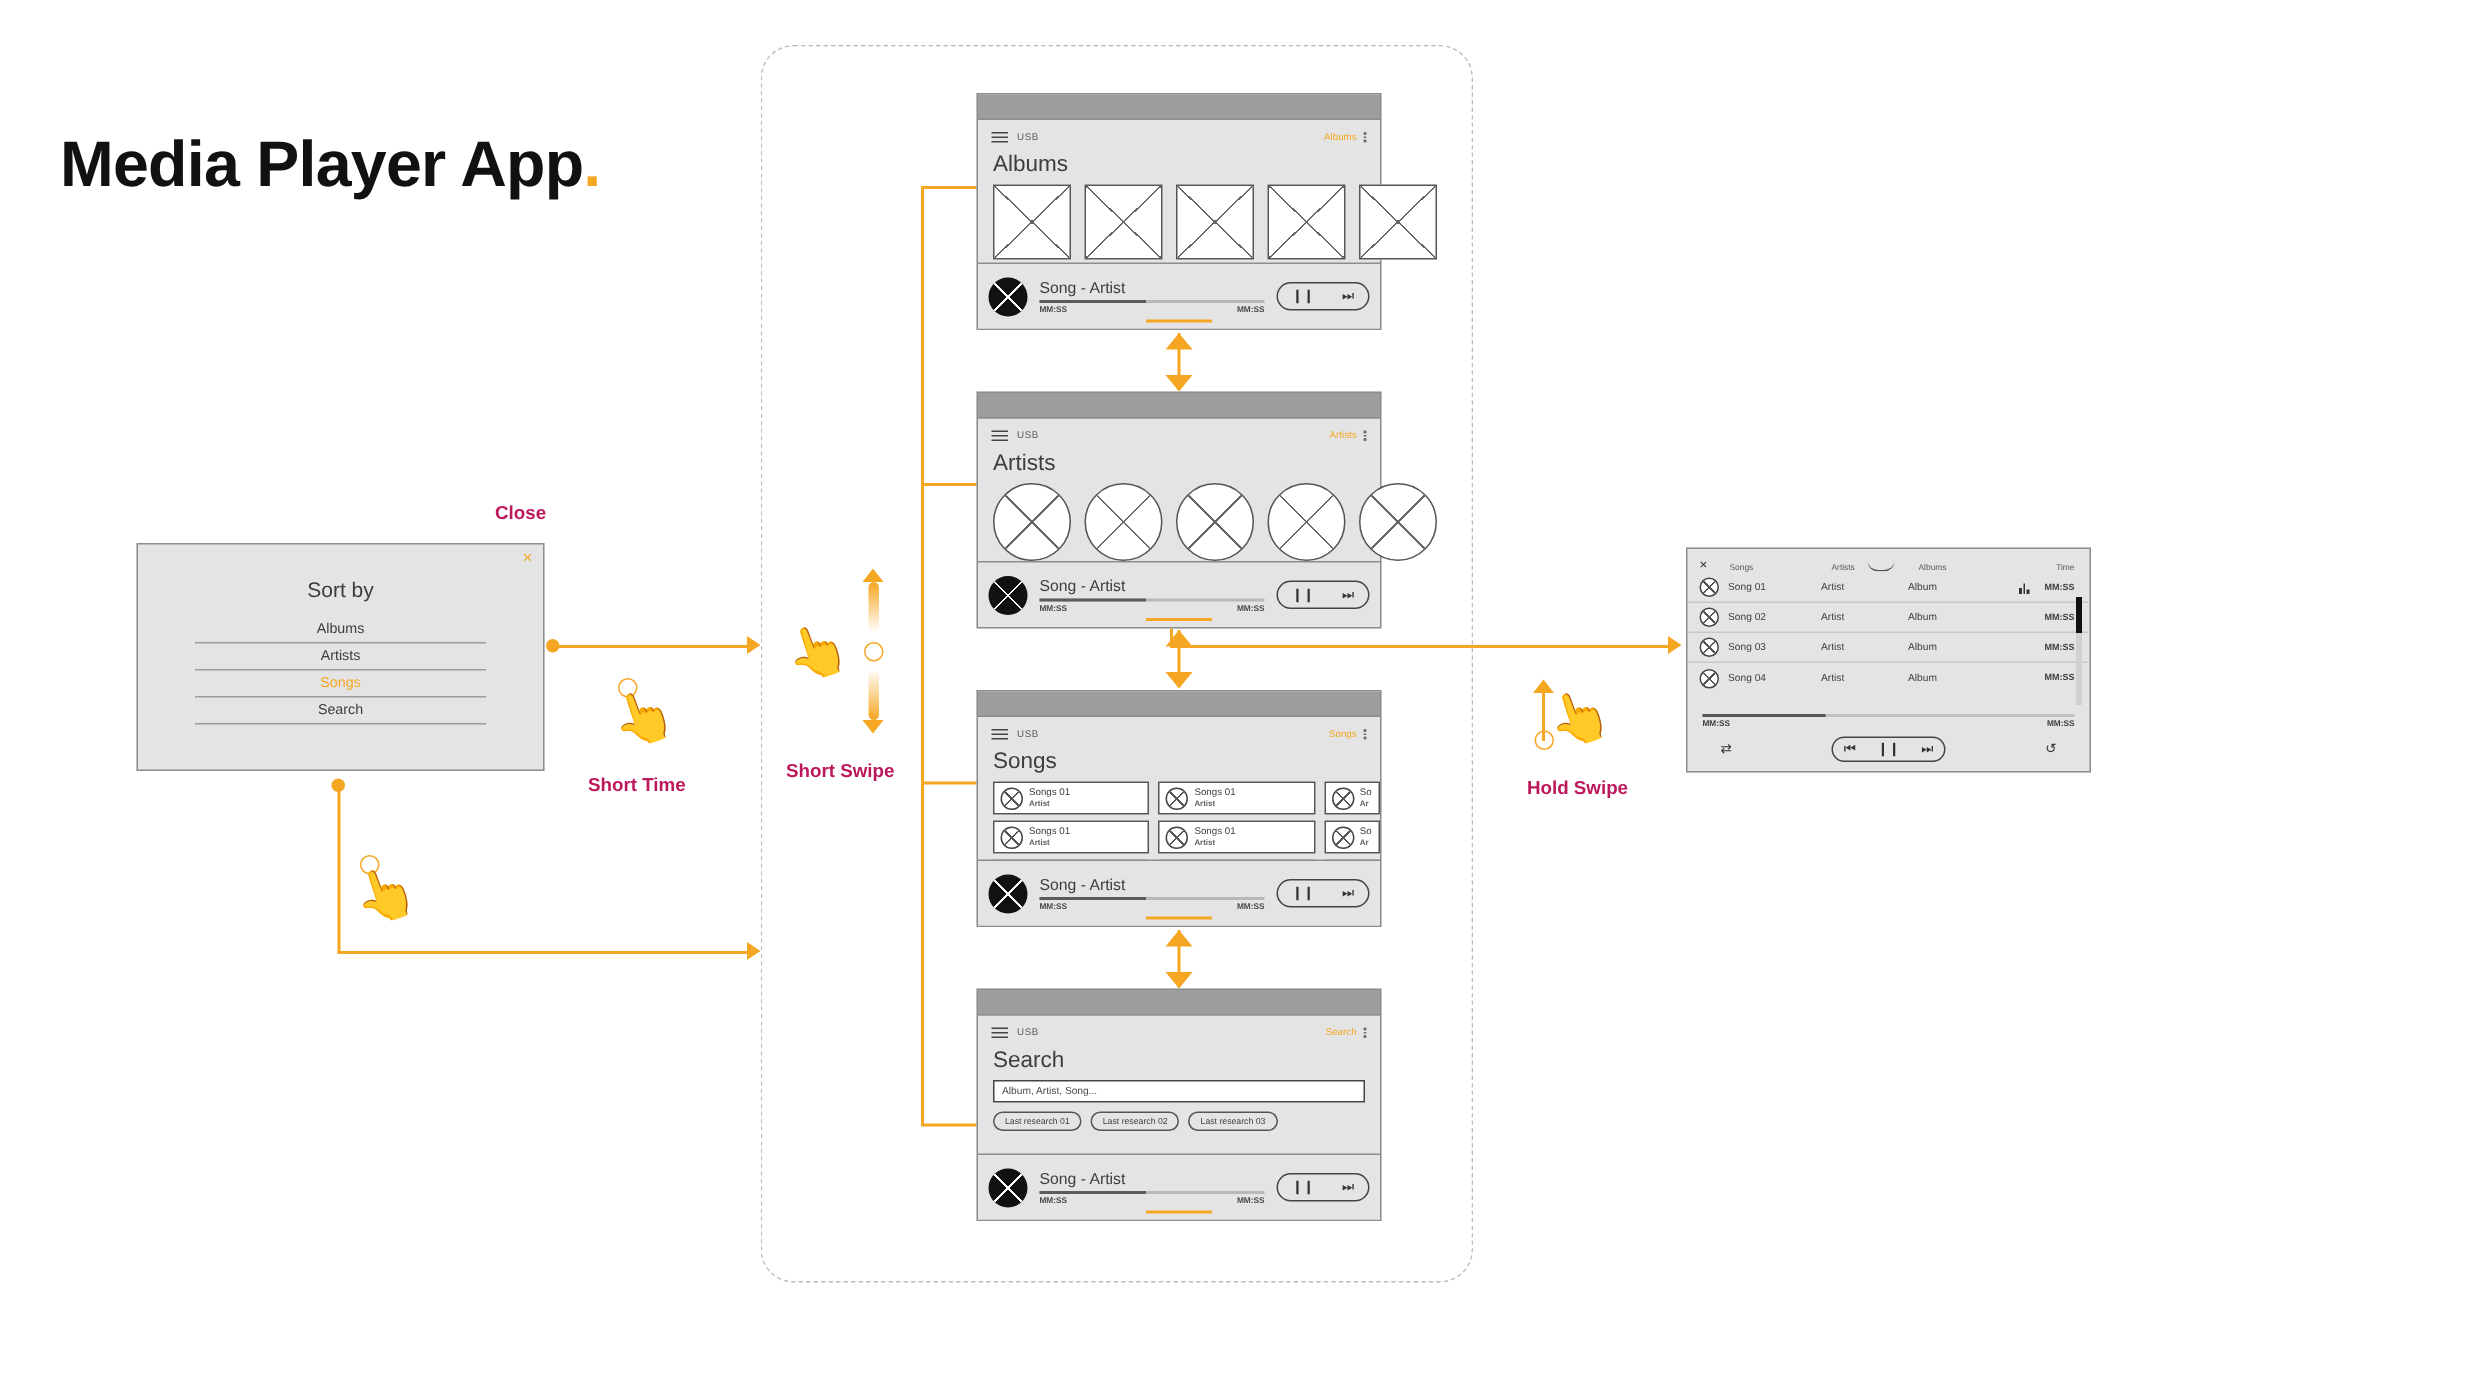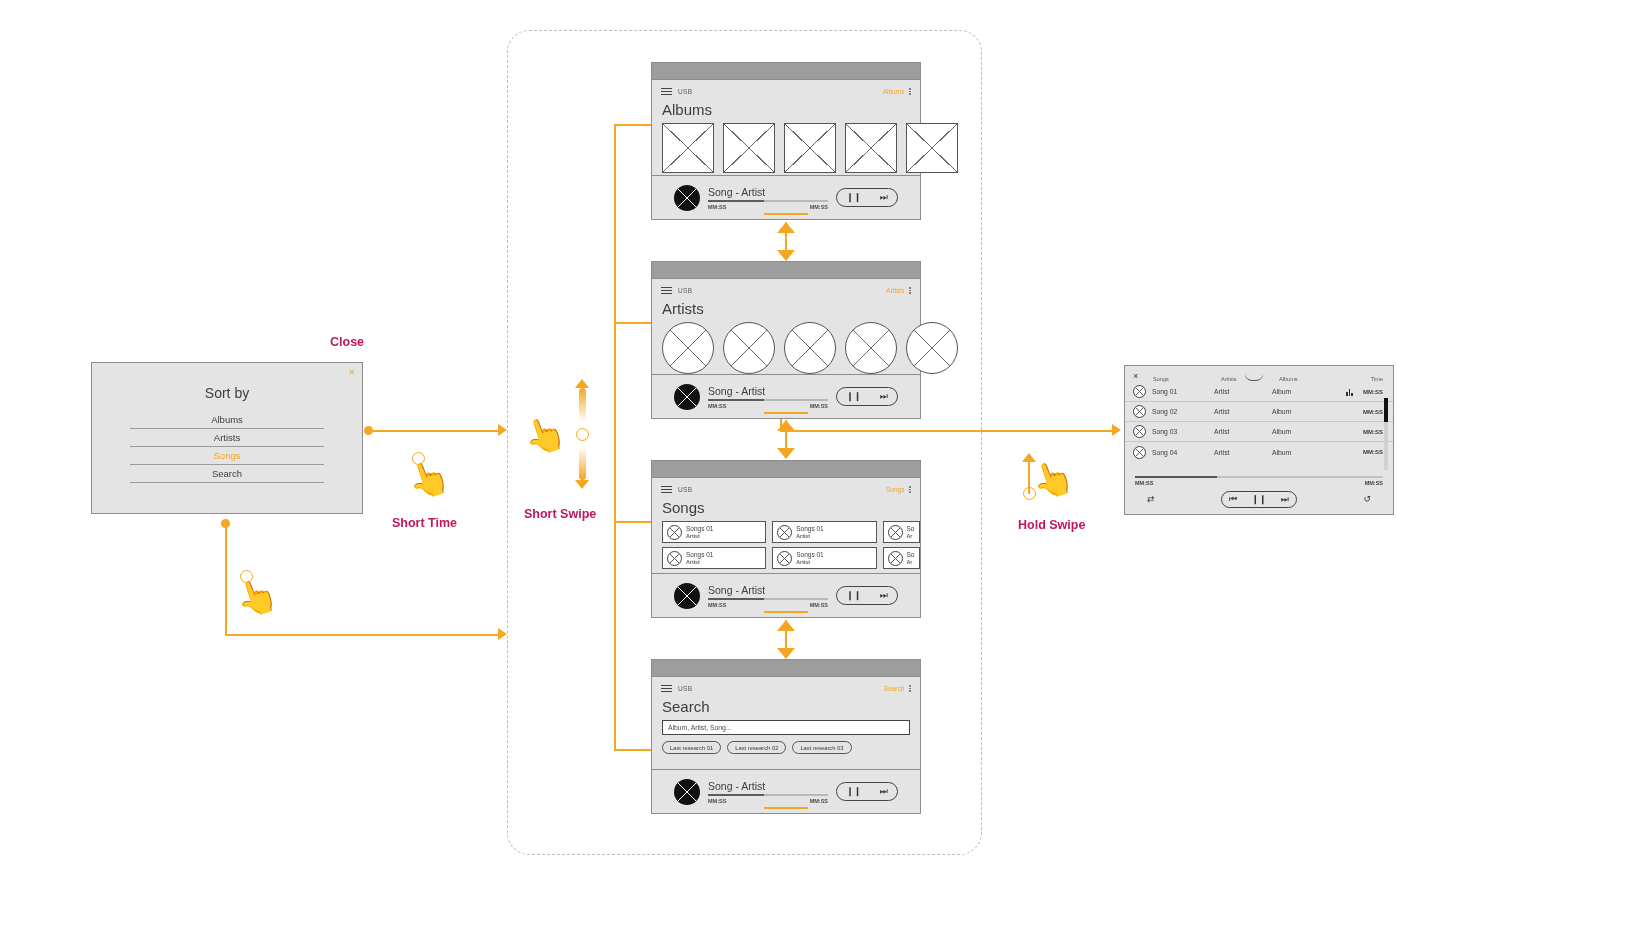--- a/index.html
+++ b/index.html
@@ -119,21 +119,21 @@
   .chips-row { display:flex; gap:6px; padding:6px 10px 0 10px; }
   .chip {
     border:1px solid #555; border-radius:9px; height:13px; padding:0 7px;
     display:flex; align-items:center; font-size:5.8px; color:#3d3d3d; background:#e4e4e4;
   }
 
   
   .mini-player {
     position:absolute; left:0; right:0; bottom:0; height:44px;
     border-top:1px solid #8d8d8d; background:#e4e4e4;
-    display:flex; align-items:center; padding:0 22px;
+    display:flex; align-items:center; padding:0 7px;
   }
   .mp-art {
     width:26px; height:26px; border-radius:50%; background:#111; position:relative; flex:none;
   }
   .mp-art::before, .mp-art::after {
     content:""; position:absolute; left:0; top:0; width:100%; height:100%; border-radius:50%;
     background:linear-gradient(to top right, transparent calc(50% - 0.6px), #fff calc(50% - 0.6px), #fff calc(50% + 0.6px), transparent calc(50% + 0.6px));
   }
   .mp-art::after {
     background:linear-gradient(to bottom right, transparent calc(50% - 0.6px), #fff calc(50% - 0.6px), #fff calc(50% + 0.6px), transparent calc(50% + 0.6px));
@@ -258,20 +258,21 @@
   }
   .tri-dn {
     position:absolute; width:0; height:0;
     border-top:9px solid #f5a623; border-left:7px solid transparent; border-right:7px solid transparent;
   }
 </style>
 </head>
 <body>
 
 <div id="title-block">
+  <h1 id="app-title"><span>Media Player App</span><span class="dot">.</span></h1>
 </div>
 
 <div id="flow-container"></div>
 
 <div class="ln v" style="left:614px; top:124px; height:626px;"></div>
 <div class="ln h" style="left:614px; top:124px; width:38px;"></div>
 <div class="ln h" style="left:614px; top:322px; width:38px;"></div>
 <div class="ln h" style="left:614px; top:521px; width:38px;"></div>
 <div class="ln h" style="left:614px; top:749px; width:38px;"></div>
 

